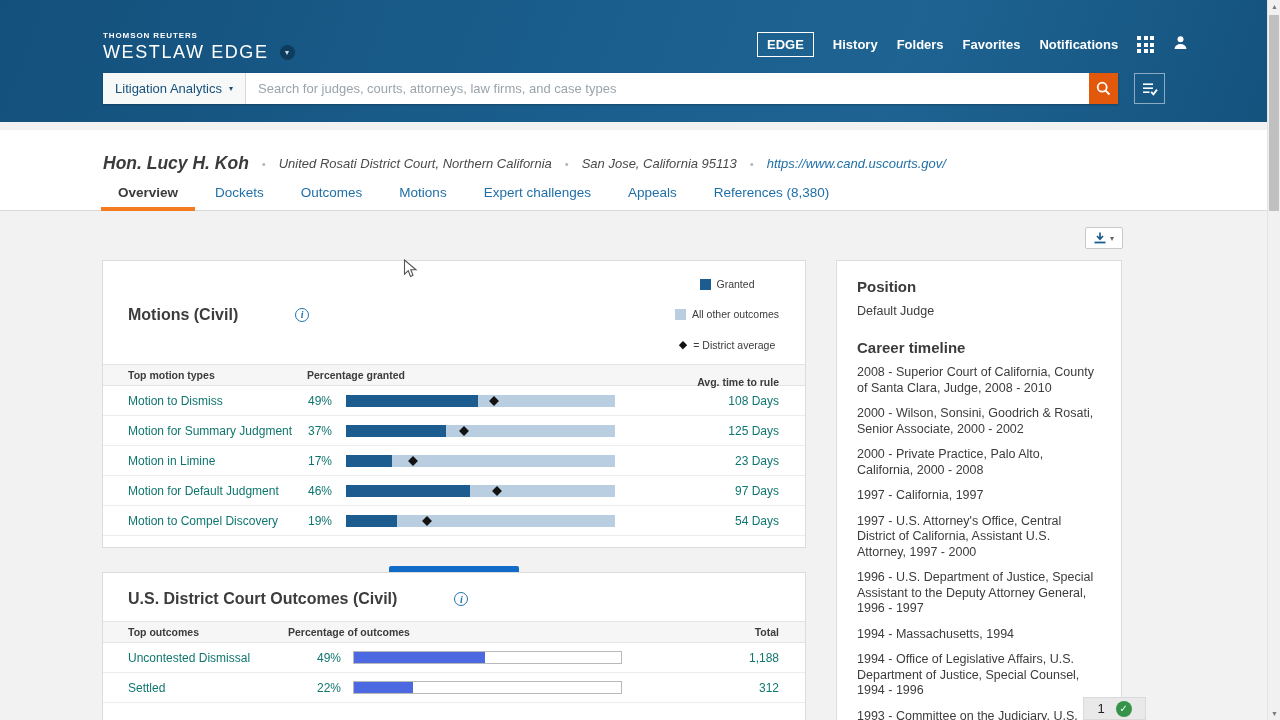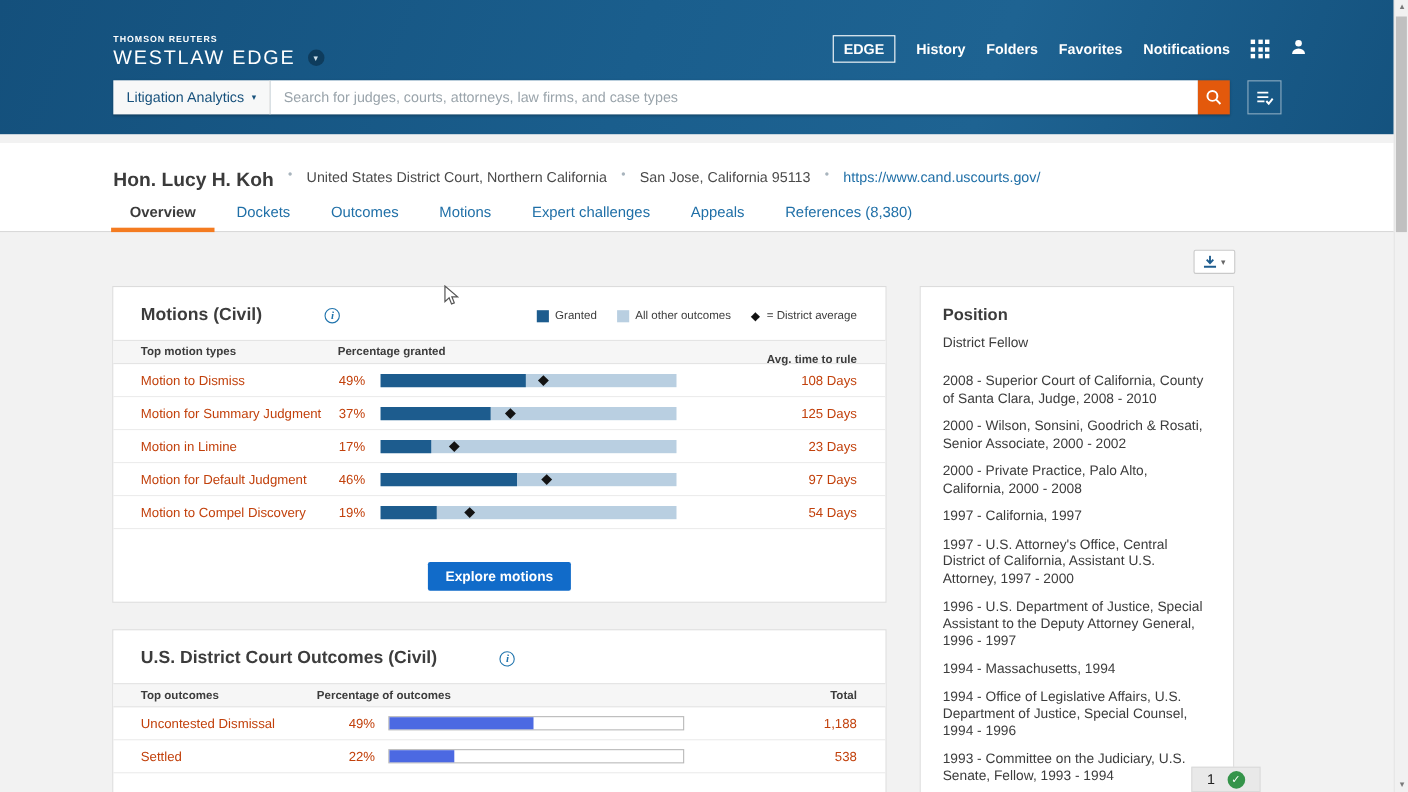--- a/index.html
+++ b/index.html
@@ -32,21 +32,21 @@
     font-family:"Liberation Sans", sans-serif; background:#fff; }
   .search-input::placeholder { color:#9aa4ab; }
   .search-btn { width:29px; background:#e3590c; border:none; display:flex; align-items:center;
     justify-content:center; cursor:pointer; }
   .aux-btn { position:absolute; left:1134px; top:73px; width:31px; height:31px;
     border:1px solid rgba(255,255,255,.5); display:flex; align-items:center; justify-content:center; cursor:pointer; }
 
   
   .subheader { position:absolute; top:130px; left:0; width:1280px; height:81px; background:#fff;
     border-bottom:1px solid #d9d9d9; }
-  .judge-row { position:absolute; left:103px; top:153px; display:flex; align-items:flex-start; gap:13px; }
+  .judge-row { position:absolute; left:103px; top:153px; display:flex; align-items:center; gap:13px;font-style:italic; }
   .judge-name { font-size:17.5px; font-weight:bold; color:#3b3b3b; }
   .dot-sep { color:#a8b4bd; font-size:11px; }
   .judge-meta { font-size:13px; color:#4a4a4a; }
   .judge-link { font-size:13px; color:#1f6fa7; text-decoration:none; cursor:pointer; }
   .tabs { position:absolute; left:101px; top:181px; display:flex; gap:3px; }
   .tab { padding:0 17px; font-size:13.5px; color:#1f6fa7; height:30px; line-height:24px; cursor:pointer; }
   .tab.active { color:#3b3b3b; font-weight:600; border-bottom:4px solid #f47b20; }
 
   
   .dl-btn { position:absolute; left:1085px; top:227px; width:38px; height:22px; background:#fff;
@@ -57,33 +57,33 @@
   .card { position:absolute; background:#fff; border:1px solid #dcdcdc; }
   #motions-card  { left:102px; top:260px; width:704px; height:288px; }
   #outcomes-card { left:102px; top:572px; width:704px; height:160px; }
   #side-card     { left:836px; top:260px; width:286px; height:472px; padding:17px 20px; }
 
   .card-head { display:flex; align-items:center; padding:17px 26px 0 25px;gap:48px; }
   .card-title { font-size:16px; font-weight:bold; color:#3c3c3c; }
   .info-icon { width:14px; height:14px; border:1px solid #2074ad; border-radius:50%; color:#2074ad;
     font-size:10px; font-family:"Liberation Serif", serif; font-style:italic; font-weight:bold;
     display:inline-flex; align-items:center; justify-content:center; margin-left:9px; cursor:pointer; }
-  .legend { margin-left:auto; display:flex; align-items:center; gap:18px; font-size:10.5px; color:#3c3c3c; }
+  .legend { margin-left:auto; display:flex; align-items:center; gap:18px; font-size:10.5px; color:#3c3c3c;flex-direction:column; }
   .legend-item { display:flex; align-items:center; gap:6px; }
   .sw { width:11px; height:11px; }
   .legend-diamond { color:#111; font-size:11px; }
 
   .tbl-head { display:flex; align-items:center; height:22px; margin-top:13px; background:#f6f6f6;
     border-top:1px solid #e4e4e4; border-bottom:1px solid #e4e4e4; padding:0 26px 0 25px;
     font-size:10.5px; font-weight:bold; color:#3c3c3c; }
   .m-col1 { width:179px; } .m-col2 { flex:1; } .m-col3 { text-align:right;margin-top:13px; }
   .o-col1 { width:160px; } .o-col2 { flex:1; } .o-col3 { text-align:right; }
 
   .m-row, .o-row { display:flex; align-items:center; height:30px; border-bottom:1px solid #ececec;
-    padding:0 26px 0 25px; font-size:12px; color:#c2410c; }
+    padding:0 26px 0 25px; font-size:12px; color:#0f766e; }
   .m-label { width:179px; } .o-label { width:160px; }
   .m-pct { width:25px; text-align:right; } .o-pct { width:53px; text-align:right; }
   .m-bar { width:269px; height:12px; background:#b9cfe1; position:relative; margin-left:14px; }
   .m-fill { height:100%; background:#1d5c8e; }
   .m-diamond { position:absolute; top:50%; width:7px; height:7px; background:#131313;
     transform:translate(-50%,-50%) rotate(45deg); }
   .m-days, .o-total { flex:1; text-align:right; }
   .o-bar { width:269px; height:13px; background:#fff; border:1px solid #b9b9b9; position:relative; margin-left:12px; }
   .o-fill { height:100%; background:#4c69e2; }
 
@@ -172,21 +172,21 @@
         </g>
         <path d="M9.2 9.8 l2.2 2.5 L15 7.6" stroke="#fff" stroke-width="1.8" fill="none"></path>
       </svg>
   </div>
 </div>
 
 <div class="subheader"></div>
 <div class="judge-row">
   <span class="judge-name">Hon. Lucy H. Koh</span>
   <span class="dot-sep">•</span>
-  <span class="judge-meta">United States District Court, Northern California</span>
+  <span class="judge-meta">United Rosati District Court, Northern California</span>
   <span class="dot-sep">•</span>
   <span class="judge-meta">San Jose, California 95113</span>
   <span class="dot-sep">•</span>
   <a class="judge-link">https://www.cand.uscourts.gov/</a>
 </div>
 <div class="tabs" id="tabs">
     <div class="tab active">Overview</div>
     <div class="tab">Dockets</div>
     <div class="tab">Outcomes</div>
     <div class="tab">Motions</div>
@@ -297,28 +297,29 @@
           <div class="o-fill" style="width: 49%;"></div>
         </div>
         <span class="o-total">1,188</span>
       </div>
       <div class="o-row">
         <span class="o-label">Settled</span>
         <span class="o-pct">22%</span>
         <div class="o-bar">
           <div class="o-fill" style="width: 22%;"></div>
         </div>
-        <span class="o-total">538</span>
+        <span class="o-total">312</span>
       </div>
     </div>
 </div>
 
 <div class="card" id="side-card">
   <div class="side-h">Position</div>
-  <div class="side-text" id="position-value">District Fellow</div>
+  <div class="side-text" id="position-value">Default Judge</div>
+  <div class="side-h">Career timeline</div>
   <div id="timeline">
       <p class="tl-item">2008 - Superior Court of California, County of Santa Clara, Judge, 2008 - 2010</p>
       <p class="tl-item">2000 - Wilson, Sonsini, Goodrich &amp; Rosati, Senior Associate, 2000 - 2002</p>
       <p class="tl-item">2000 - Private Practice, Palo Alto, California, 2000 - 2008</p>
       <p class="tl-item">1997 - California, 1997</p>
       <p class="tl-item">1997 - U.S. Attorney's Office, Central District of California, Assistant U.S. Attorney, 1997 - 2000</p>
       <p class="tl-item">1996 - U.S. Department of Justice, Special Assistant to the Deputy Attorney General, 1996 - 1997</p>
       <p class="tl-item">1994 - Massachusetts, 1994</p>
       <p class="tl-item">1994 - Office of Legislative Affairs, U.S. Department of Justice, Special Counsel, 1994 - 1996</p>
       <p class="tl-item">1993 - Committee on the Judiciary, U.S. Senate, Fellow, 1993 - 1994</p>

